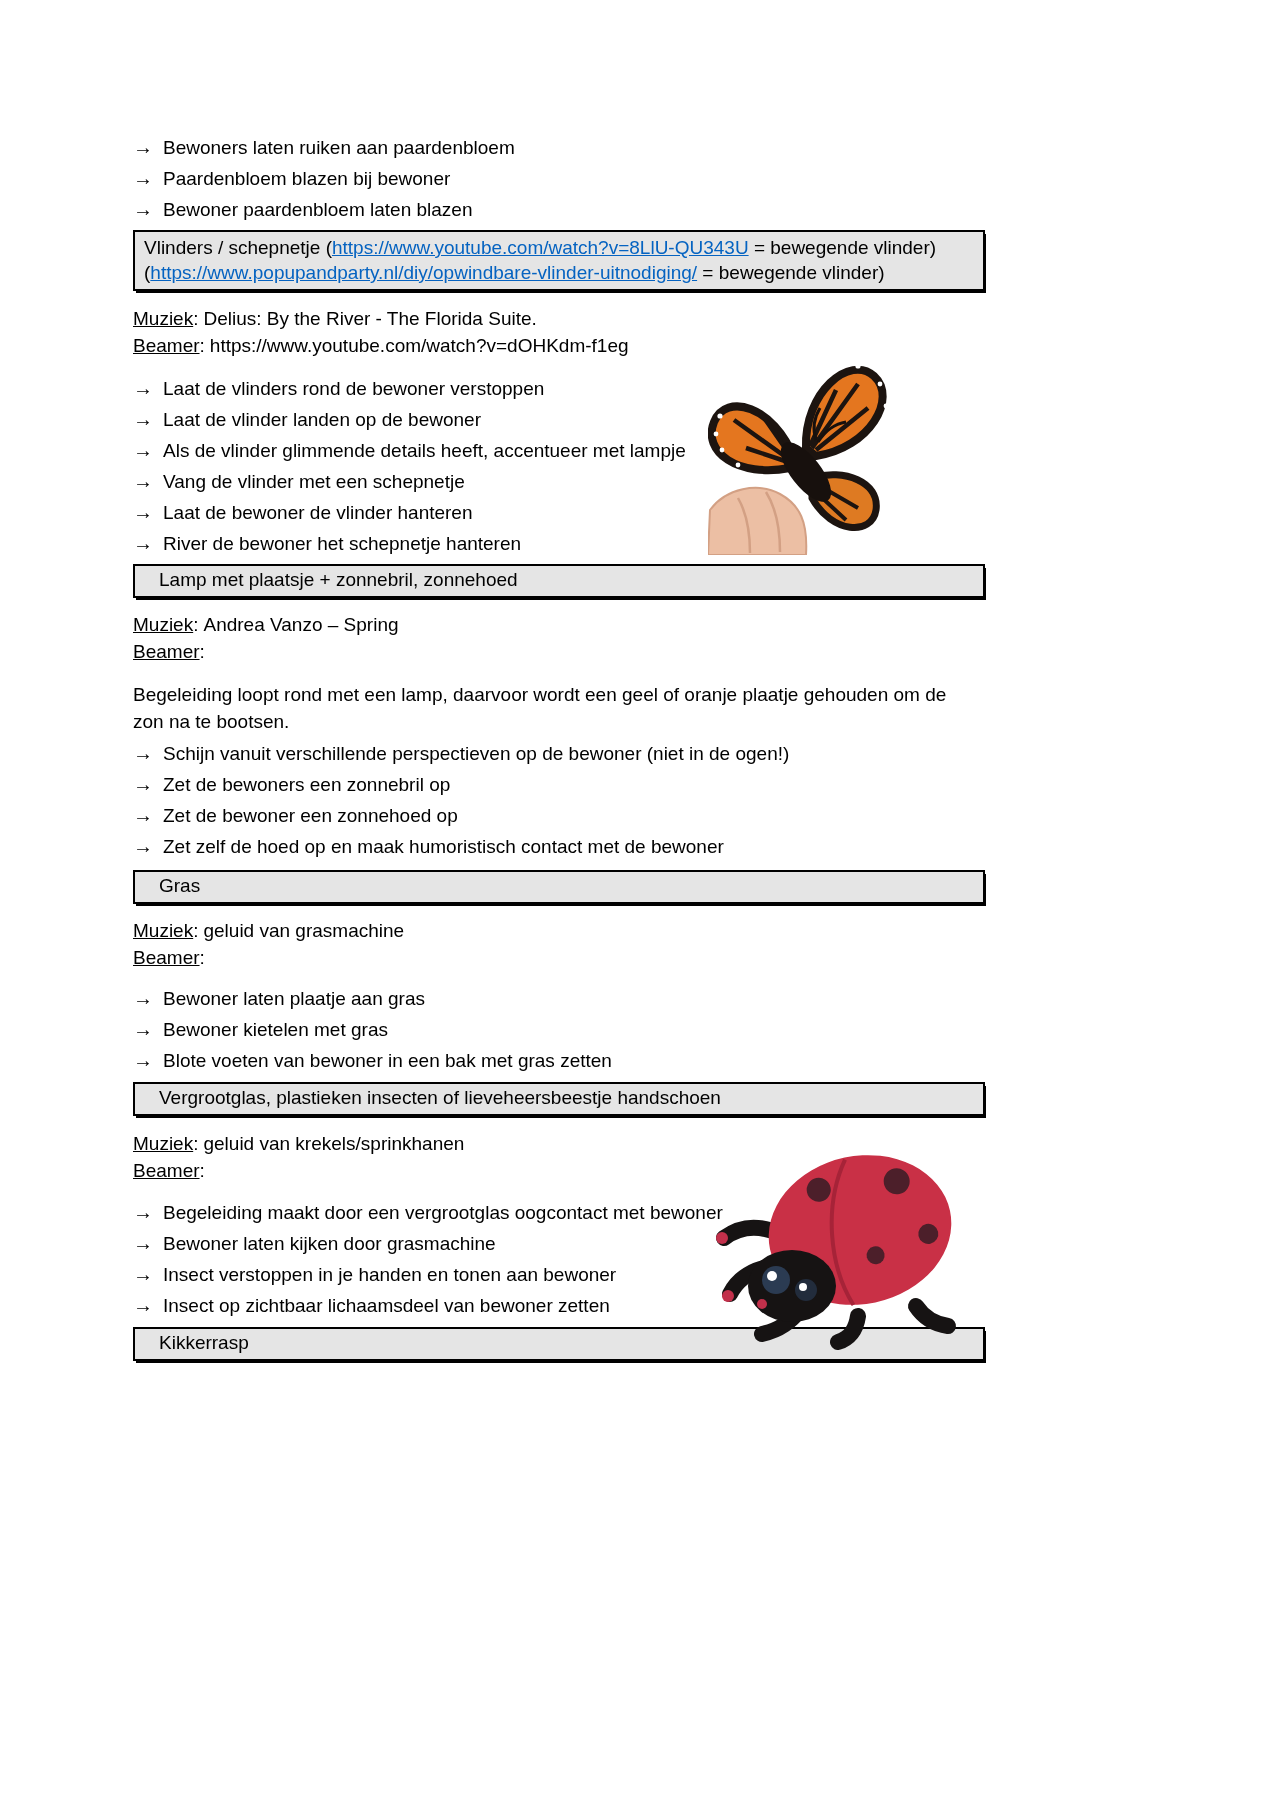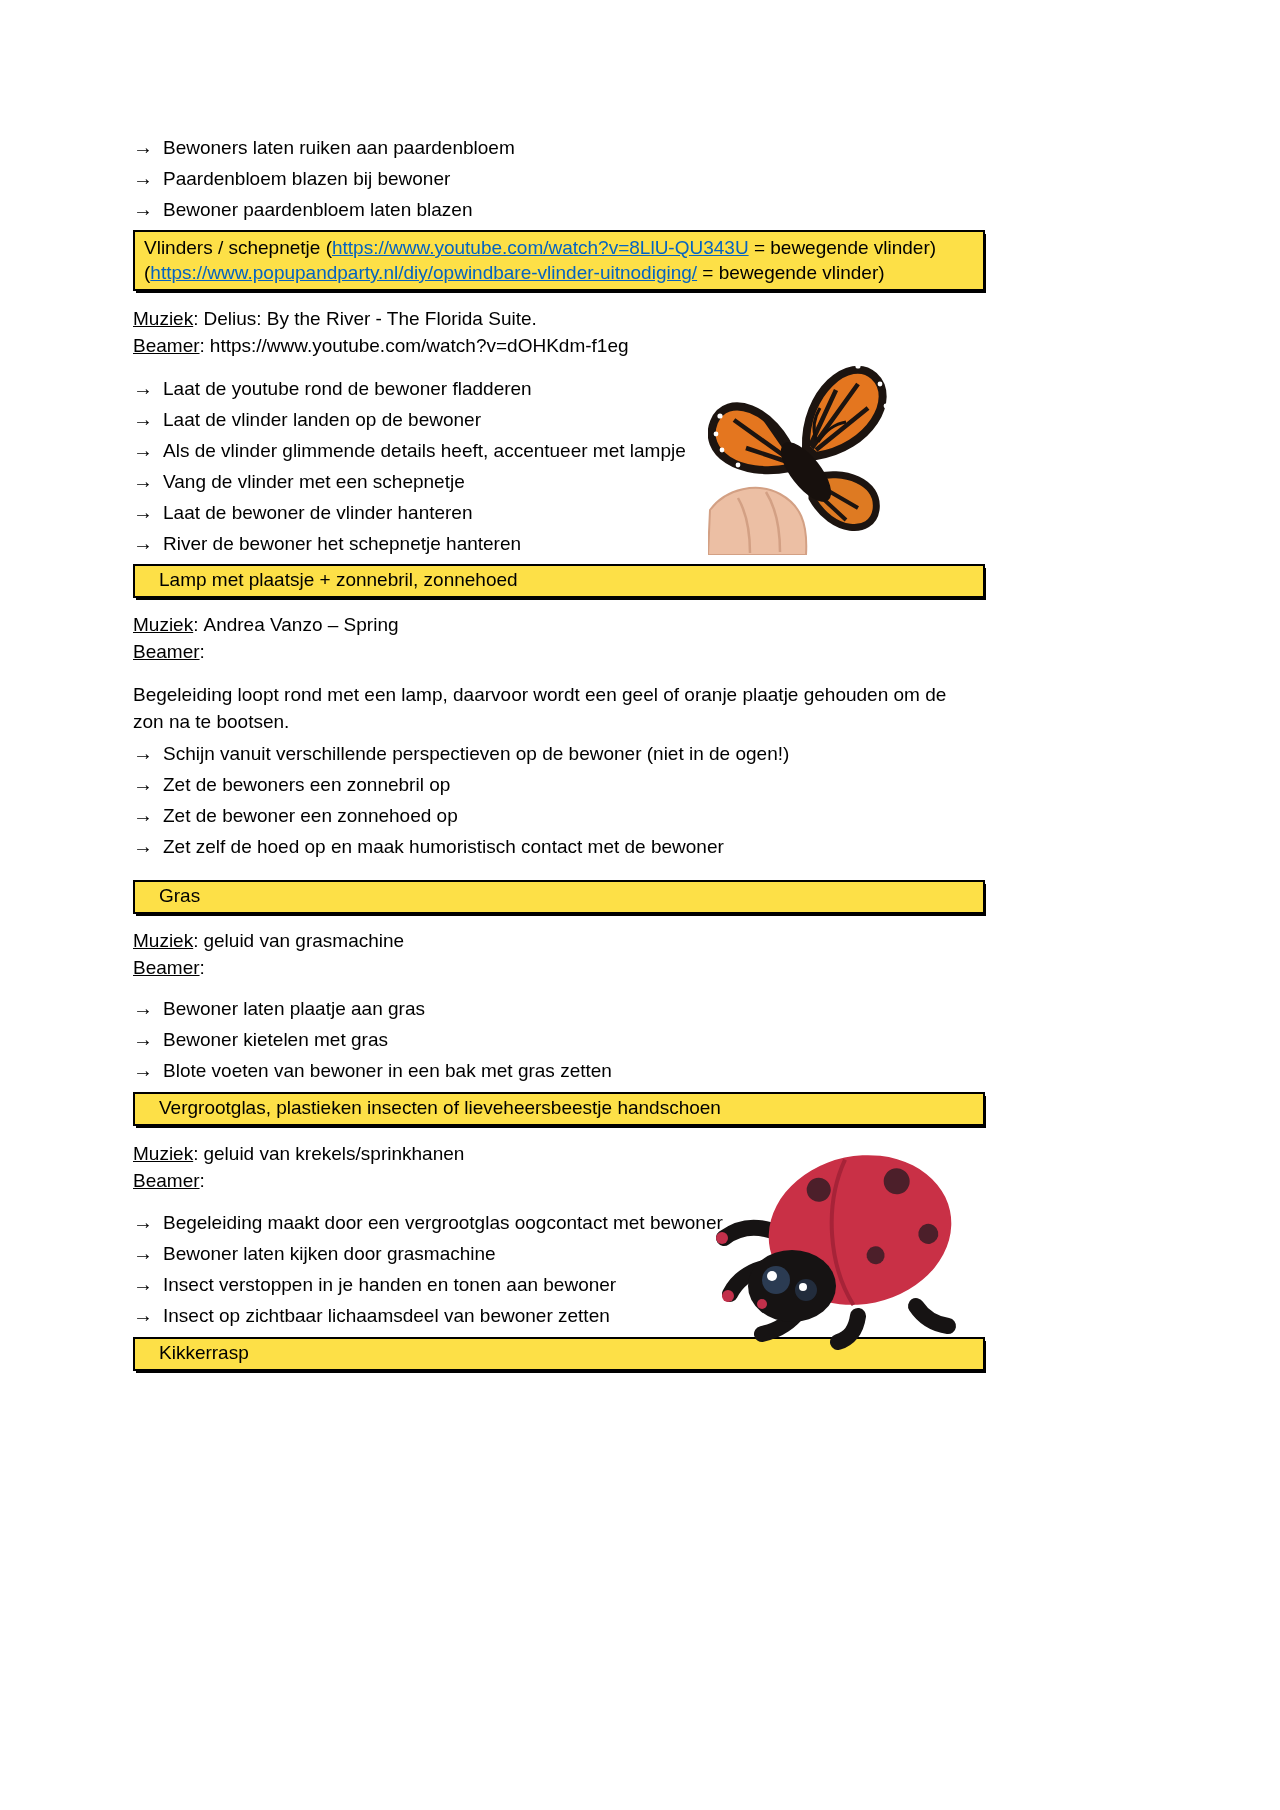--- a/index.html
+++ b/index.html
@@ -19,36 +19,36 @@
   ul.arrows li {
     display:flex; align-items:flex-start; gap:10px;
     font-size:19px; line-height:21px; margin-bottom:10px;
   }
   ul.arrows .ar { font-weight:bold; font-size:20px; line-height:21px; }
   .box {
     border:2px solid #000;
     box-shadow:2px 3px 0 -1px #000;
     padding:3px 9px 4px;
     font-size:19px; line-height:25px;
-    background:#fde047;
+    background:#e5e5e5;
   }
   .box.single { line-height:22px; padding:3px 24px 5px; }
   .link { color:#0563C1; text-decoration:underline; cursor:pointer; }
   .meta { margin-top:14px; font-size:19px; }
   .meta-line { line-height:27px; }
   .lbl { font-weight:normal; }
   .lbl .u { text-decoration:underline; }
   .val { margin-left:5px;text-align:center; }
   .para { font-size:19px; line-height:27px; max-width:845px; margin-top:16px; }
   .mt-box1 { margin-top:8px; }
   .mt-arrows1 { margin-top:19px; }
   .mt-box2 { margin-top:7px; }
   .mt-meta2 { margin-top:13px; }
   .mt-arrows2 { margin-top:8px; }
-  .mt-box3 { margin-top:23px; }
+  .mt-box3 { margin-top:13px; }
   .mt-meta3 { margin-top:13px; }
   .mt-arrows3 { margin-top:17px; }
   .mt-box4 { margin-top:11px; }
   .mt-meta4 { margin-top:14px; }
   .mt-arrows4 { margin-top:18px; }
   .mt-box5 { margin-top:11px; }
   .fig { position:absolute; }
   .fig-butterfly { left:708px; top:350px; width:190px; height:205px; }
   .fig-ladybug  { left:710px; top:1138px; width:258px; height:212px; }
   .fig svg { width:100%; height:100%; display:block; }
@@ -84,21 +84,21 @@
         <span class="lbl"><span class="u">Muziek</span><span>:</span></span><span class="val">Delius: By the River - The Florida Suite.</span>
       </div>
       <div class="meta-line">
         <span class="lbl"><span class="u">Beamer</span><span>:</span></span><span class="val">https://www.youtube.com/watch?v=dOHKdm-f1eg</span>
       </div>
     </div>
 
     <ul class="arrows mt-arrows1">
       <li>
           <span class="ar">→</span>
-          <span class="bt">Laat de youtube rond de bewoner fladderen</span>
+          <span class="bt">Laat de vlinders rond de bewoner verstoppen</span>
         </li>
       <li>
           <span class="ar">→</span>
           <span class="bt">Laat de vlinder landen op de bewoner</span>
         </li>
       <li>
           <span class="ar">→</span>
           <span class="bt">Als de vlinder glimmende details heeft, accentueer met lampje</span>
         </li>
       <li>

